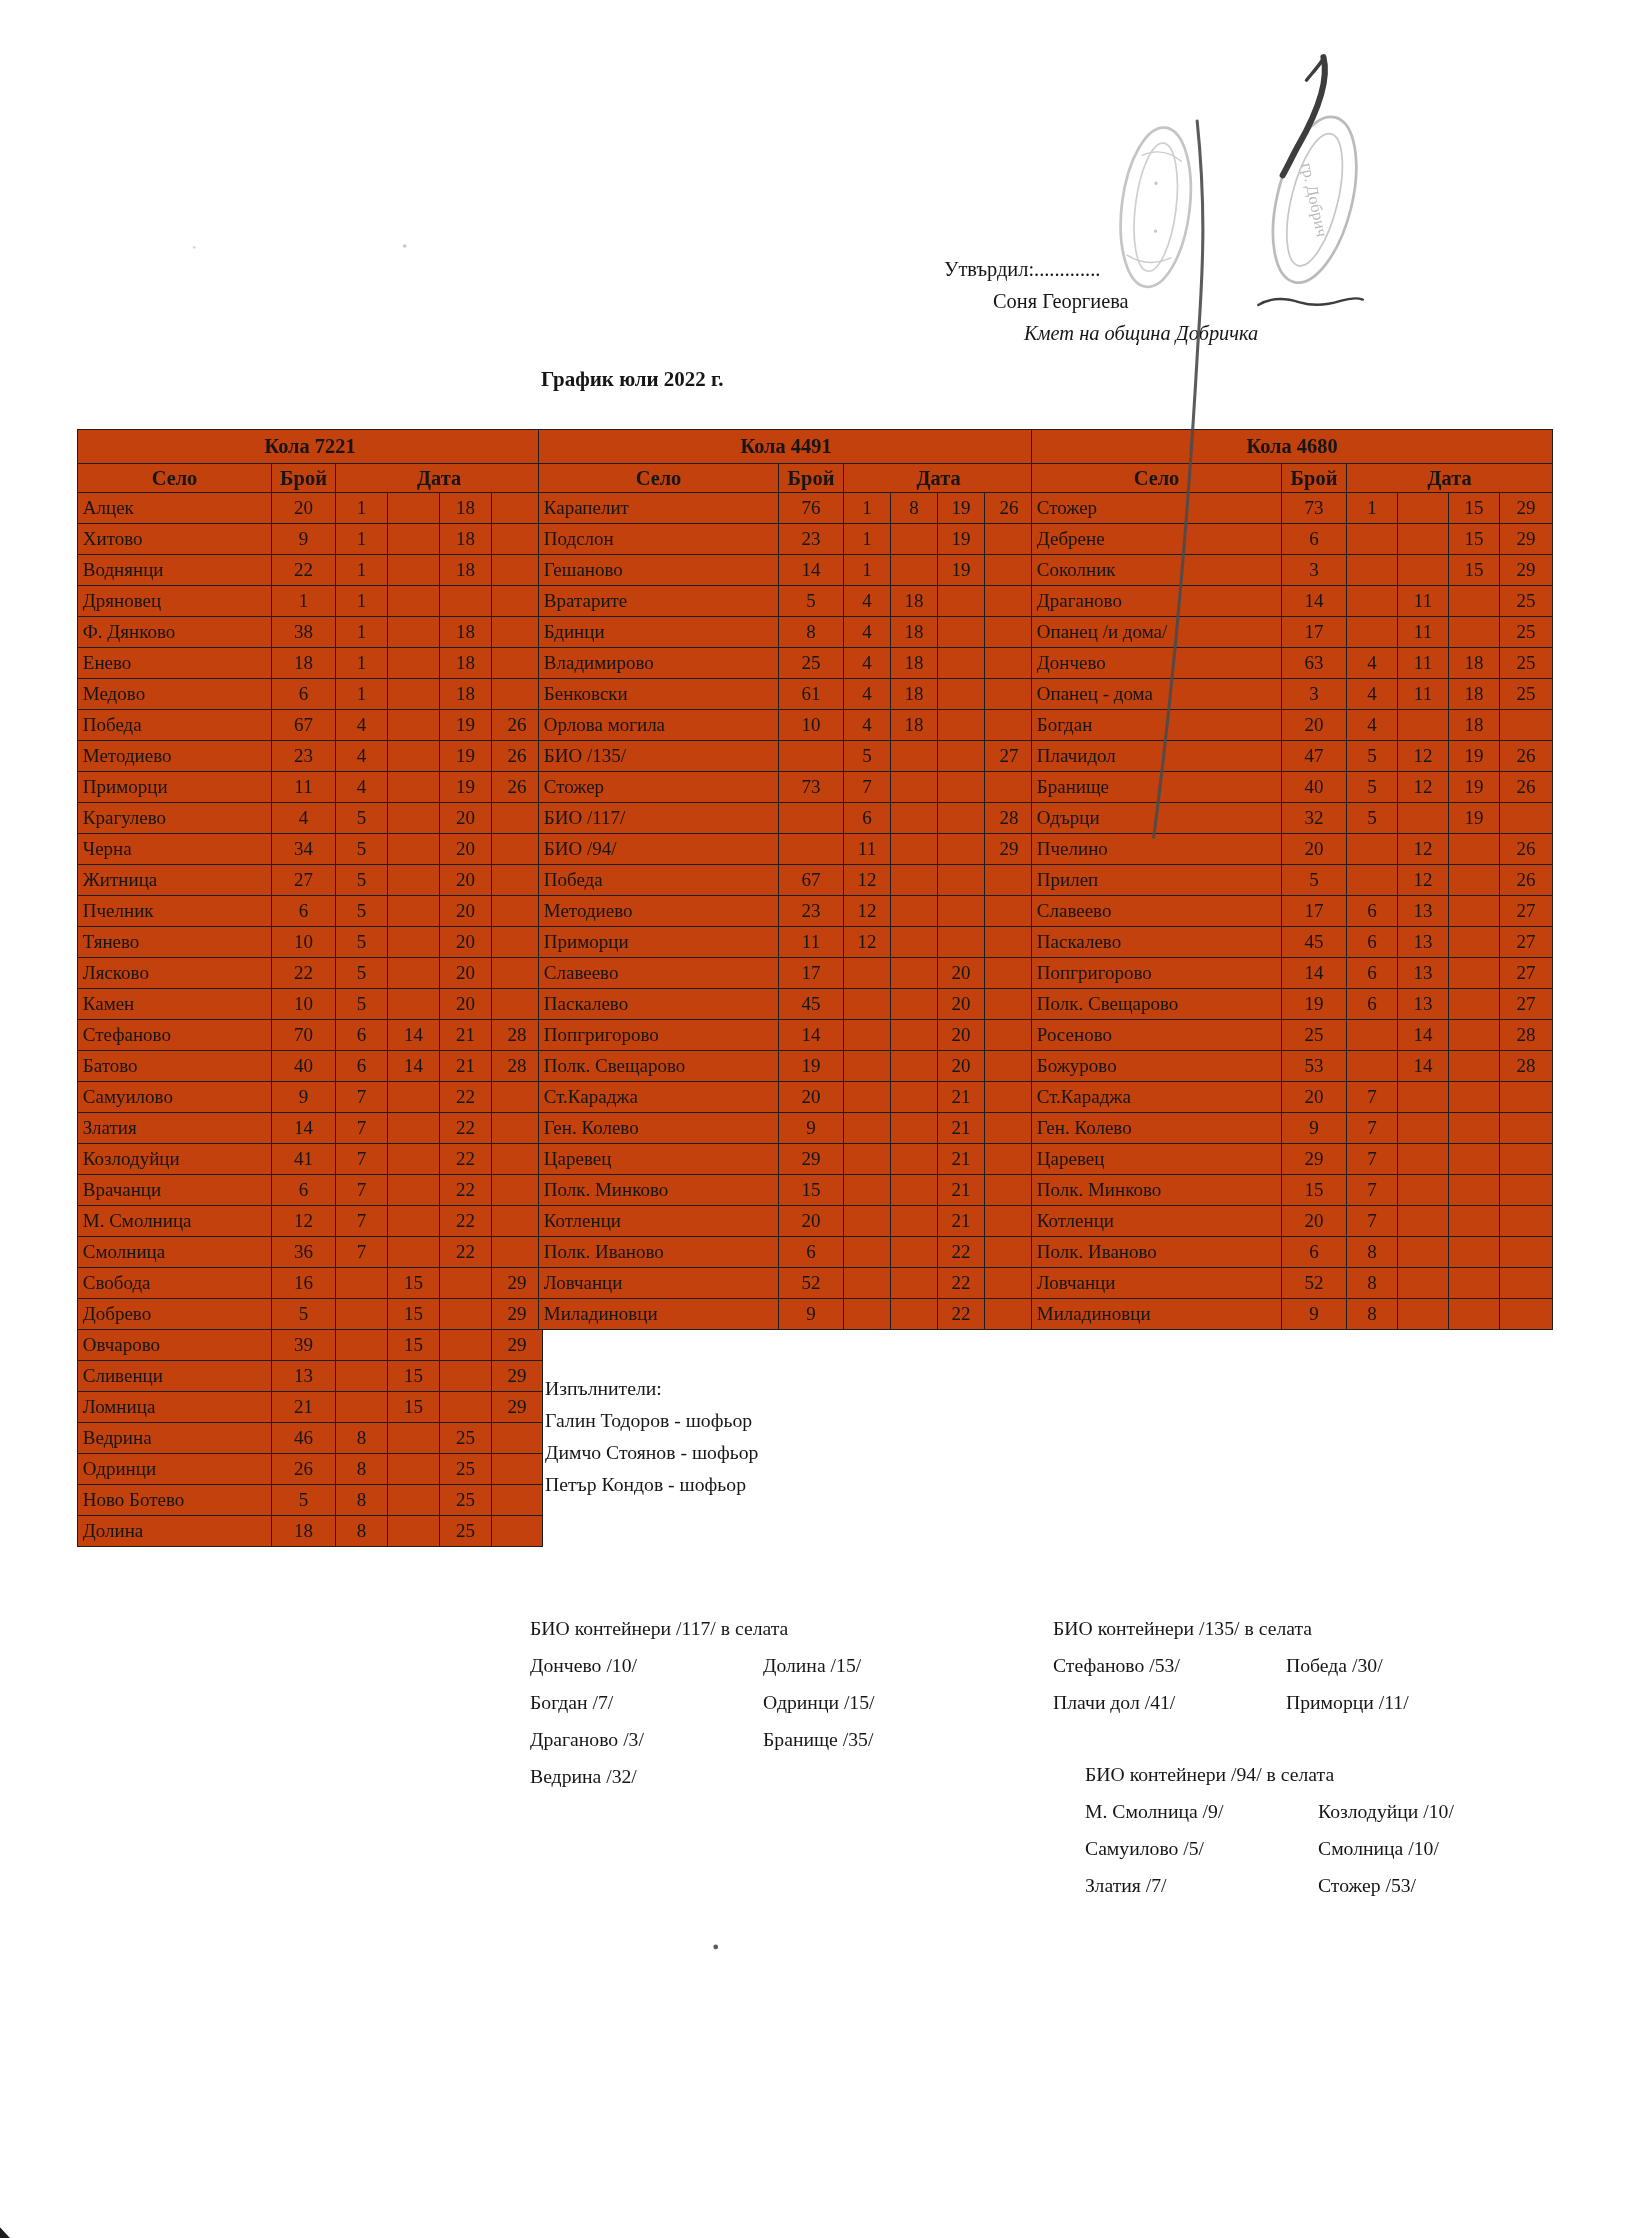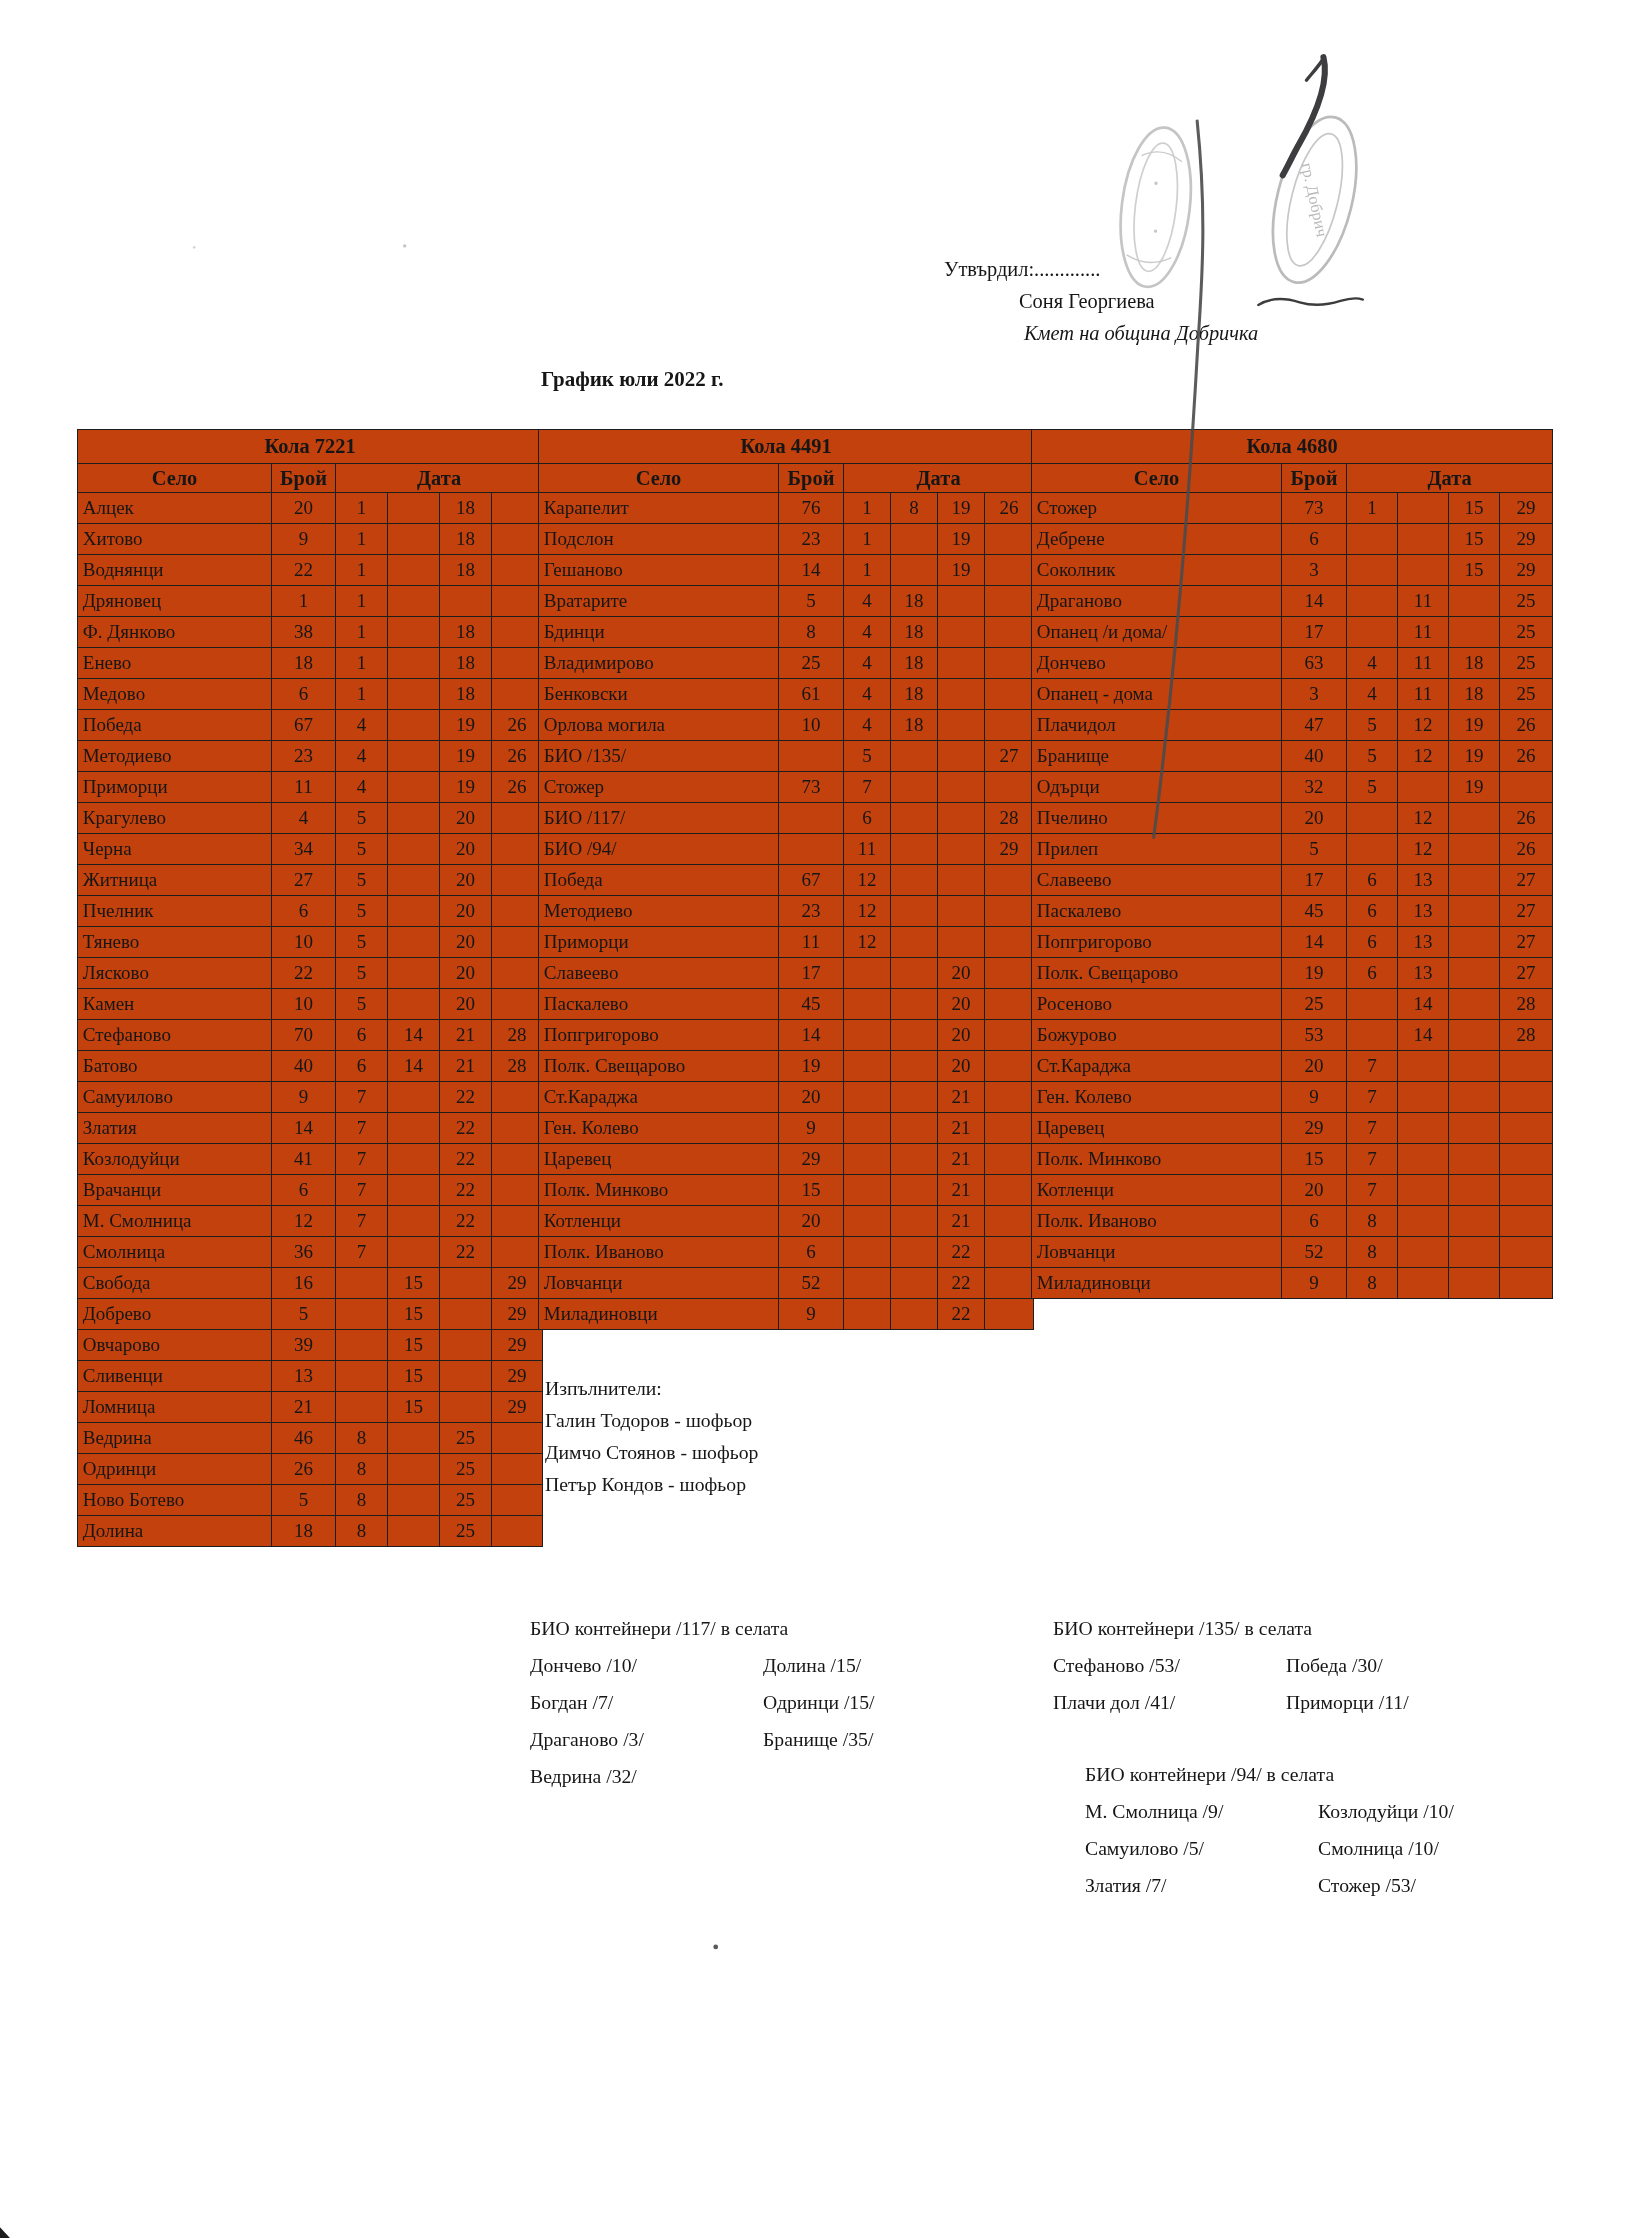--- a/index.html
+++ b/index.html
@@ -1,21 +1,21 @@
 <!DOCTYPE html>
 <html style="font-size:11px"><head>
 <meta charset="utf-8">
 <style>
   * { margin:0; padding:0; box-sizing:border-box; }
   html,body { background:#ffffff; }
   body { font-family:"Liberation Serif","DejaVu Serif",serif; color:#161616; }
   .page { position:relative; width:1646px; height:2239px; background:#ffffff; overflow:hidden; }
 
   .approval { position:absolute; left:944px; top:253px; font-size:20.4px; line-height:32px; white-space:nowrap; }
-  .appr-name { margin-left:75px; }
+  .appr-name { margin-left:49px; }
   .appr-role { margin-left:80px; font-style:italic; }
 
   .doc-title { position:absolute; left:541px; top:367px; font-size:21px; font-weight:bold; white-space:nowrap; }
 
   table.sched { position:absolute; top:429px; border-collapse:collapse; table-layout:fixed; background:#c2410c; }
   .s1 { left:77px;  width:463px; }
   .s2 { left:538px;  width:494px; }
   .s3 { left:1031px; width:521px; }
   .sched th, .sched td { border:1.4px solid #1e1e1e; overflow:hidden; white-space:nowrap; padding:0; }
   .sched thead tr.trow { height:34px; }
@@ -654,20 +654,28 @@
           <td class="d">18</td>
           <td class="d">25</td>
         </tr>
         <tr>
           <td class="v">Опанец - дома</td>
           <td class="c">3</td>
           <td class="d">4</td>
           <td class="d">11</td>
           <td class="d">18</td>
           <td class="d">25</td>
+        </tr>
+        <tr>
+          <td class="v">Богдан</td>
+          <td class="c">20</td>
+          <td class="d">4</td>
+          <td class="d"></td>
+          <td class="d">18</td>
+          <td class="d"></td>
         </tr>
         <tr>
           <td class="v">Плачидол</td>
           <td class="c">47</td>
           <td class="d">5</td>
           <td class="d">12</td>
           <td class="d">19</td>
           <td class="d">26</td>
         </tr>
         <tr>

